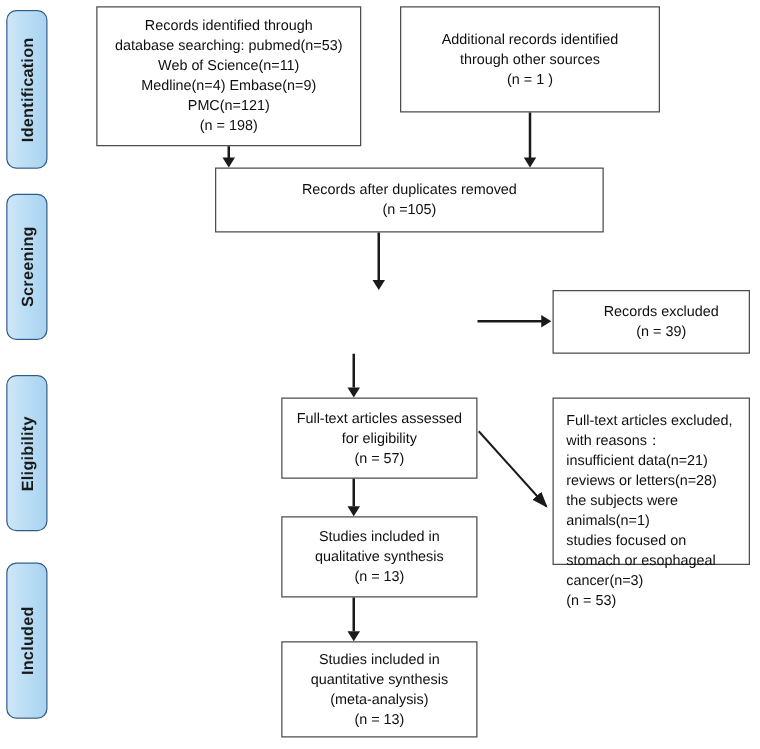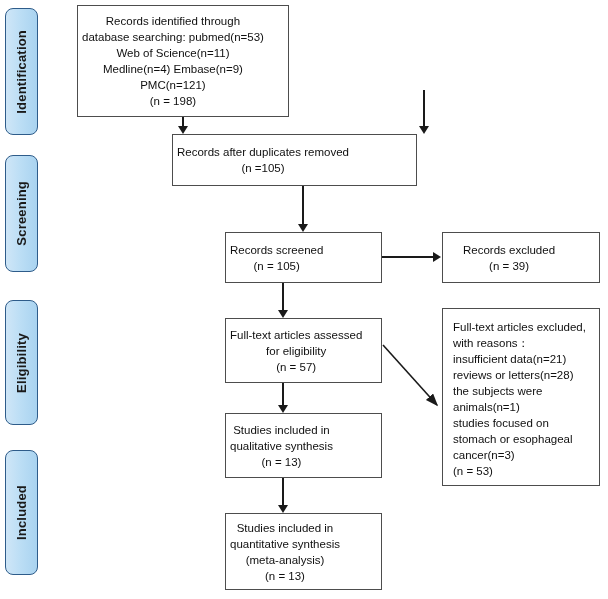--- a/index.html
+++ b/index.html
@@ -38,20 +38,21 @@
   }
 
   
   .flow-box {
     position: absolute;
     box-sizing: border-box;
     border: 1px solid #4d4d4d;
     background: #ffffff;
     display: flex;
     align-items: center;
+    justify-content: center;
   }
   .flow-box .box-text {
     font-size: 11.5px;
     line-height: 16px;
     color: #0f0f0f;
     text-align: center;
     white-space: pre-line;
     padding: 0 4px;
   }
   .flow-box.left-align {
@@ -116,43 +117,44 @@
 
   <div class="flow-box" style="left:77px; top:5px; width:212px; height:112px;">
     <span class="box-text">Records identified through
 database searching: pubmed(n=53)
 Web of Science(n=11)
 Medline(n=4) Embase(n=9)
 PMC(n=121)
 (n = 198)</span>
   </div>
 
-
-  <div class="flow-box" style="left:172px; top:134px; width:245px; height:52px;">
+  <div class="flow-box" style="left:320px; top:5px; width:208px; height:85px;">
+    <span class="box-text">Additional records identified
+through other sources
+(n = 1 )</span>
+  </div>
+
+  <div class="flow-box" style="left:172px; top:134px; width:311px; height:52px;">
     <span class="box-text">Records after duplicates removed
 (n =105)</span>
   </div>
 
-  <div class="flow-box" style="left:225px; top:232px; width:157px; height:51px;">
-    <span class="box-text">Records screened
-(n = 105)</span>
-  </div>
 
   <div class="flow-box" style="left:442px; top:232px; width:158px; height:51px;padding-left:16px;">
     <span class="box-text">Records excluded
 (n = 39)</span>
   </div>
 
   <div class="flow-box" style="left:225px; top:318px; width:157px; height:65px;">
     <span class="box-text">Full-text articles assessed
 for eligibility
 (n = 57)</span>
   </div>
 
-  <div class="flow-box left-align" style="left:442px; top:308px; width:158px; height:178px;">
+  <div class="flow-box left-align" style="left:442px; top:318px; width:158px; height:134px;">
     <span class="box-text">Full-text articles excluded,
 with reasons：
 insufficient data(n=21)
 reviews or letters(n=28)
 the subjects were
 animals(n=1)
 studies focused on
 stomach or esophageal
 cancer(n=3)
           (n = 53)</span>

